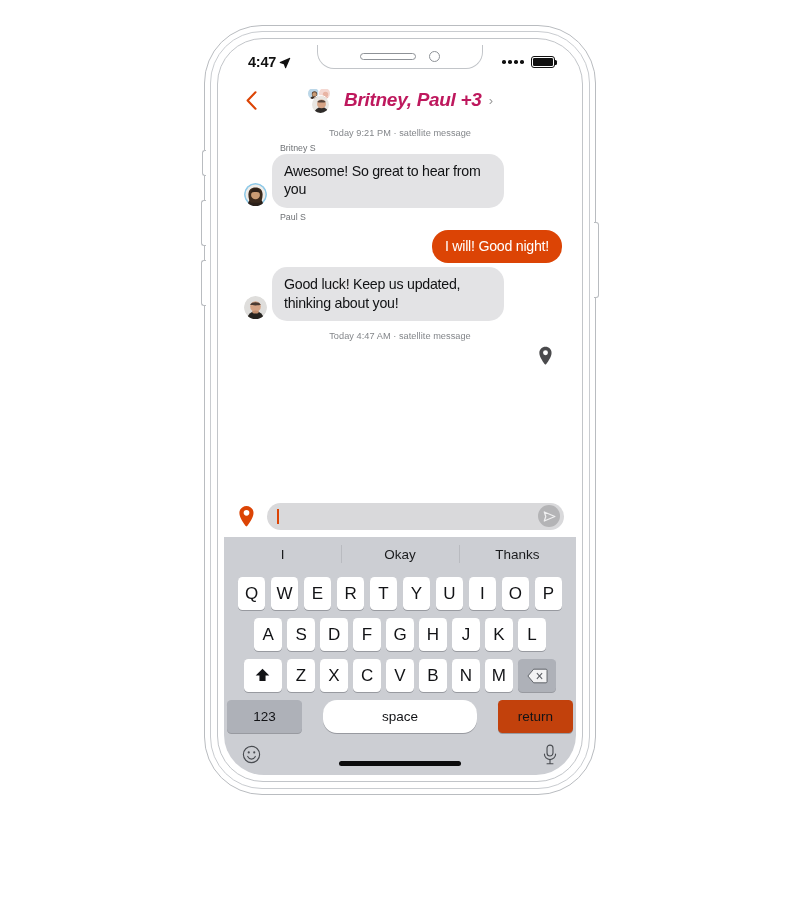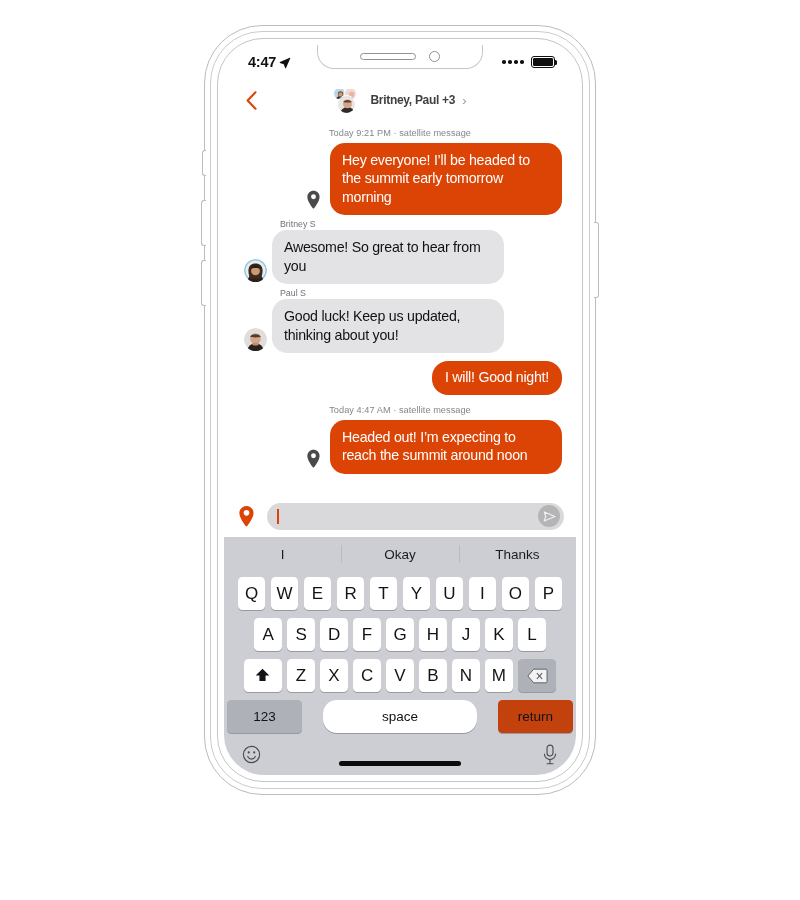--- a/index.html
+++ b/index.html
@@ -148,23 +148,24 @@
   .avatar-cluster .av {
     position: absolute;
     border-radius: 50%;
     border: 1.4px solid #fff;
     overflow: hidden;
   }
   .av1 { width: 13px; height: 13px; left: 0; top: 0; }
   .av2 { width: 13px; height: 13px; left: 11px; top: 0; }
   .av3 { width: 19px; height: 19px; left: 4px; top: 8px; }
   .nav-title {
-    font-size: 12px; font-weight: bold; color: #404040;
+    font-size: 19px; font-weight: bold; color: #be185d;
     letter-spacing: -0.3px;
     white-space: nowrap;
+    font-style: italic;
   }
   .nav-chevron { color: #9a9a9a; font-size: 13px; line-height: 1; }
 
   
   .convo {
     flex: 1 1 auto;
     background: #ffffff;
     padding: 2px 14px 0 14px;
     overflow: hidden;
     position: relative;
@@ -384,77 +385,67 @@
         </div>
         <span class="nav-title">Britney, Paul +3</span>
         <span class="nav-chevron">›</span>
       </div>
     </div>
 
     <div class="convo">
 
       <div class="sysline">Today 9:21 PM · satellite message</div>
 
-      <div class="row out">
-        <div class="pin-slot">
-          <svg width="15" height="19" viewBox="0 0 16 21">
-            <path d="M8 .9C4.2.9 1.2 3.9 1.2 7.6c0 4.6 5.3 11.5 6.1 12.5.4.5.9.5 1.3 0 .8-1 6.1-7.9 6.1-12.5C14.8 3.9 11.8.9 8 .9z" fill="#4a4a4c"></path>
-            <circle cx="8" cy="7.5" r="2.7" fill="#ffffff"></circle>
-          </svg>
-        </div>
-        <div class="bubble sent">Hey everyone! I’ll be headed to the summit early tomorrow morning</div>
-      </div>
 
       <div class="sender-name">Britney S</div>
       <div class="row in">
         <div class="av-slot">
           <span class="av-face">
             <svg width="23" height="23" viewBox="0 0 24 24">
                 <circle cx="12" cy="12" r="12" fill="#8ec9e8"></circle>
                 <circle cx="12" cy="12" r="10.4" fill="#f0ede9"></circle>
                 <ellipse cx="12" cy="23" rx="8" ry="8" fill="#2b2019"></ellipse>
                 <path d="M4.6 12c0-5 2.9-7.4 7.4-7.4S19.4 7 19.4 12c0 4.4-1.2 7-2.6 8.6H7.2C5.8 19 4.6 16.4 4.6 12z" fill="#3b2a1d"></path>
                 <circle cx="12" cy="12.4" r="4.6" fill="#c99b74"></circle>
                 <path d="M7.4 10.4c0-3.4 2-4.8 4.6-4.8s4.6 1.4 4.6 4.8c-1.4-1.2-7.8-1.2-9.2 0z" fill="#2b2019"></path>
               </svg>
           </span>
         </div>
         <div class="bubble recv">Awesome! So great to hear from you</div>
       </div>
 
       <div class="sender-name">Paul S</div>
+      <div class="row out" style="margin-top:8px;">
+        <div class="bubble sent short">I will! Good night!</div>
+      </div>
+
       <div class="row in">
         <div class="av-slot">
           <span class="av-face">
             <svg width="23" height="23" viewBox="0 0 24 24">
                 <circle cx="12" cy="12" r="12" fill="#dfdedc"></circle>
                 <ellipse cx="12" cy="24" rx="8.5" ry="8" fill="#26231f"></ellipse>
                 <circle cx="12" cy="11" r="5.6" fill="#d6a486"></circle>
                 <path d="M6.4 9.2c1.2-3.4 9.9-3.4 11.1 0-1.3.9-9.8.9-11.1 0z" fill="#4a3b33"></path>
                 <ellipse cx="12" cy="16.6" rx="3.4" ry="1.6" fill="#c4906f"></ellipse>
               </svg>
           </span>
         </div>
         <div class="bubble recv">Good luck! Keep us updated, thinking about you!</div>
       </div>
 
-      <div class="row out" style="margin-top:8px;">
-        <div class="bubble sent short">I will! Good night!</div>
-      </div>
-
       <div class="sysline" style="margin-top:10px;">Today 4:47 AM · satellite message</div>
 
       <div class="row out">
         <div class="pin-slot">
           <svg width="15" height="19" viewBox="0 0 16 21">
             <path d="M8 .9C4.2.9 1.2 3.9 1.2 7.6c0 4.6 5.3 11.5 6.1 12.5.4.5.9.5 1.3 0 .8-1 6.1-7.9 6.1-12.5C14.8 3.9 11.8.9 8 .9z" fill="#4a4a4c"></path>
             <circle cx="8" cy="7.5" r="2.7" fill="#ffffff"></circle>
           </svg>
         </div>
-        <div class="bubble sent">Headed out! I’m expecting to reach the summit around noon</div>
       </div>
 
     </div>
 
     <div class="composer">
       <span class="composer-pin">
         <svg width="17" height="22" viewBox="0 0 16 21">
           <path d="M8 .9C4.2.9 1.2 3.9 1.2 7.6c0 4.6 5.3 11.5 6.1 12.5.4.5.9.5 1.3 0 .8-1 6.1-7.9 6.1-12.5C14.8 3.9 11.8.9 8 .9z" fill="#DC4405"></path>
           <circle cx="8" cy="7.5" r="2.7" fill="#ffffff"></circle>
         </svg>

